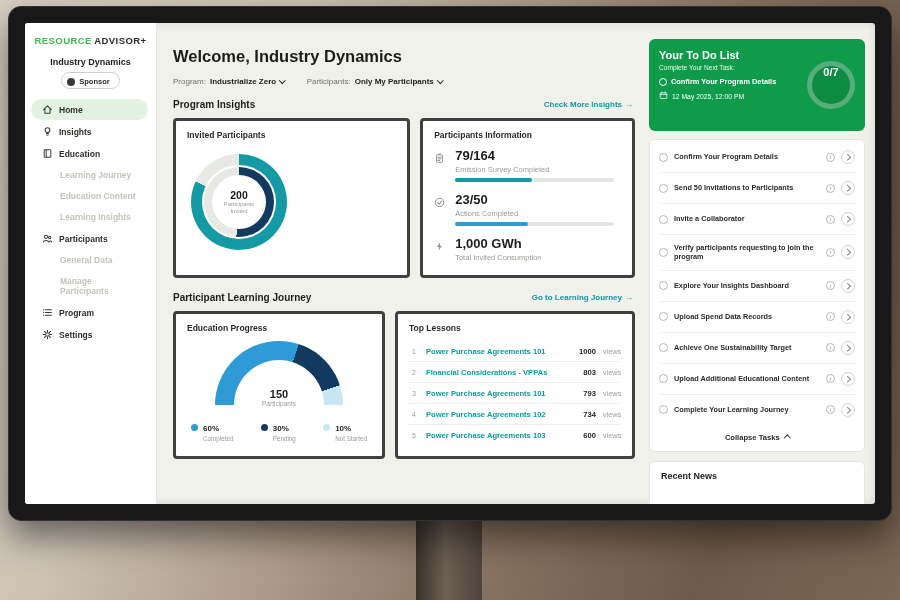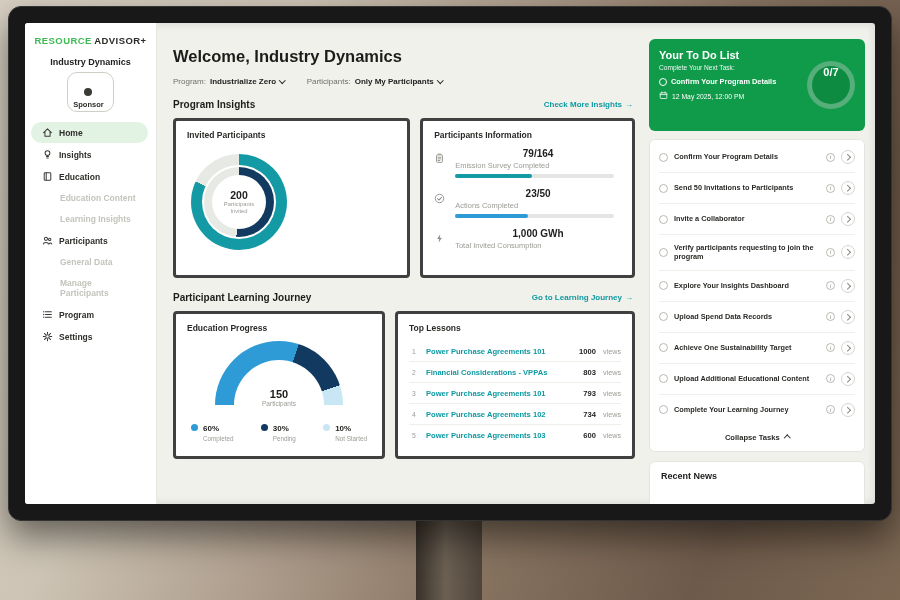--- a/index.html
+++ b/index.html
@@ -19,21 +19,21 @@
   .screen { width:100%; height:100%; background:#f1f1ec; border-radius:3px; overflow:hidden;
     display:flex; box-shadow:inset 0 0 10px rgba(0,0,0,.12); }
 
   
   .sidebar { width:132px; flex-shrink:0; background:#fff; border-right:1px solid #e7e7e1; padding-top:12px; }
   .logo { text-align:center; font-size:9.5px; font-weight:bold; letter-spacing:.4px; }
   .logo .lg-green { color:#3dbb52; }
   .logo .lg-dark { color:#2b2b28; }
   .org { text-align:center; font-size:9px; font-weight:bold; color:#222; margin-top:11px; }
   .badge { width:max-content; margin:5px auto 10px; display:flex; align-items:center; gap:4px;
-    border:1px solid #cfcfc8; border-radius:10px; padding:15px 9px 2px 5px; font-size:7.5px; color:#2b2b28; font-weight:600;flex-direction:column;}
+    border:1px solid #cfcfc8; border-radius:10px; padding:4px 9px 2px 5px; font-size:7.5px; color:#2b2b28; font-weight:600;}
   .badge-dot { width:8px; height:8px; border-radius:50%; background:#3a3a36; }
   .nav-item { display:flex; align-items:center; gap:6px; font-size:8.5px; font-weight:600; color:#2e2e2a;
     padding:5px 10px; margin:1px 8px 1px 6px; border-radius:12px; cursor:pointer; }
   .nav-item.active { background:#e2f3e4; }
   .nav-item.sub { padding-left:29px; color:#c4c4bc; }
   .nicon { display:flex; width:12px; justify-content:center; }
 
   
   .main { flex:1; min-width:0; padding:12px 12px 0 16px; }
   .welcome { font-size:16.5px; font-weight:bold; color:#1c1c1a; margin:12px 0 11px; }
@@ -70,21 +70,21 @@
   .dot-teal { background:#139aa5; } .dot-navy { background:#12395f; }
   .dot-blue { background:#2e9bd6; } .dot-light { background:#c9e6f4; }
   .leg-val { font-size:9.5px; font-weight:bold; color:#1d1d1b; }
   .leg-total { font-size:8px; color:#9b9b95; font-weight:bold; }
   .leg-lab { font-size:7.5px; color:#9b9b95; margin-left:12px; margin-top:1px; }
 
   
   .stat { display:flex; gap:8px; margin-bottom:10px; }
   .sicon { width:13px; padding-top:2px; flex-shrink:0; }
   .sbody { flex:1; }
-  .sval { font-size:10px; font-weight:bold; color:#1d1d1b;text-align:center; }
+  .sval { font-size:13px; font-weight:bold; color:#1d1d1b; }
   .slab { font-size:7.5px; color:#9b9b95; margin:2px 0 4px; }
   .sbar { height:4px; width:96%; background:#e3e6e2; border-radius:2px; }
   .sbar-fill { height:100%; border-radius:2px; }
 
   
   .gauge { position:relative; width:128px; height:66px; margin:8px auto 2px; overflow:hidden; }
   .gauge-arc { position:absolute; left:0; top:0; width:128px; height:128px; border-radius:50%; }
   .gauge-hole { position:absolute; left:19px; top:19px; width:90px; height:90px; border-radius:50%; background:#fff; }
   .gauge-center { position:absolute; left:0; right:0; bottom:0; text-align:center; }
   .gval { font-size:11px; font-weight:bold; color:#1d1d1b; }
@@ -167,20 +167,23 @@
     <div class="nav-item">
       <span class="nicon">
             <svg width="11" height="11" viewBox="0 0 12 12">
               <rect x="2.4" y="1.8" width="7.2" height="8.4" rx="1" fill="none" stroke="#3a3a36" stroke-width="1.1"></rect>
               <path d="M4.6 1.8 V10.2" stroke="#3a3a36" stroke-width="1.1"></path>
             </svg>
           </span>
       <span>Education</span>
     </div>
     <div class="nav-item sub">
+      <span>Learning Journey</span>
+    </div>
+    <div class="nav-item sub">
       <span>Education Content</span>
     </div>
     <div class="nav-item sub">
       <span>Learning Insights</span>
     </div>
     <div class="nav-item">
       <span class="nicon">
             <svg width="11" height="11" viewBox="0 0 12 12">
               <circle cx="4.3" cy="4.2" r="1.7" fill="none" stroke="#3a3a36" stroke-width="1.1"></circle>
               <path d="M1.7 9.8 C1.7 7.7 6.9 7.7 6.9 9.8" fill="none" stroke="#3a3a36" stroke-width="1.1" stroke-linecap="round"></path>

